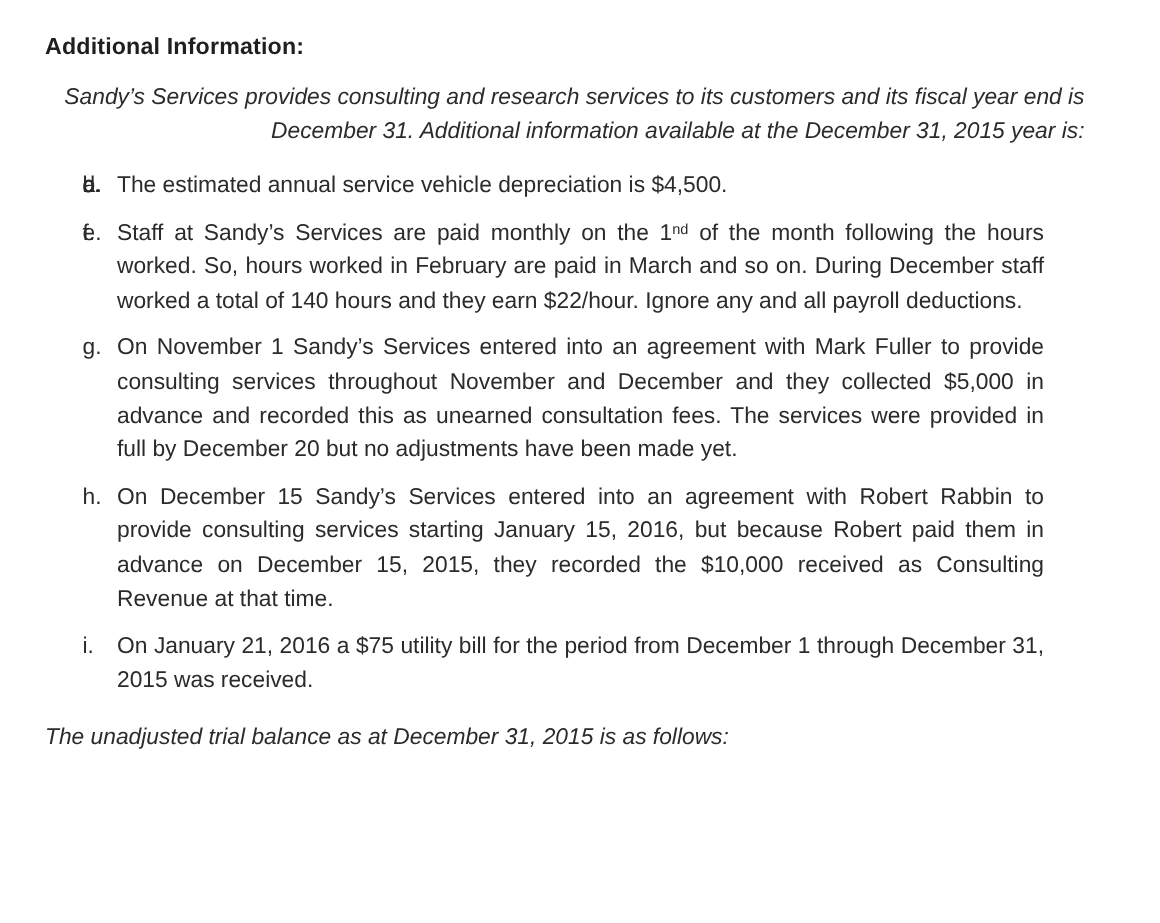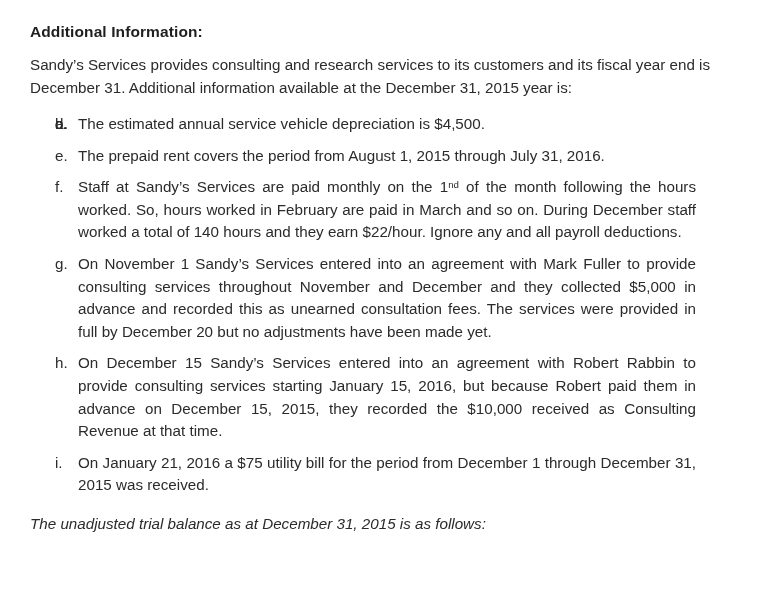--- a/index.html
+++ b/index.html
@@ -32,21 +32,22 @@
     letter-spacing: 0.1px;
     margin: 0 0 11px 0;
     color: #1f1f1f;
   }
 
   .intro-paragraph {
     font-size: 15.2px;
     line-height: 23px;
     margin: 0 0 14px 0;
     padding-right: 4px;
-    text-align: left;
+    text-align: right;
+    font-style: italic;
   }
 
   .info-list {
     list-style: none;
     margin: 0;
     padding: 0;
   }
 
   .info-item {
     position: relative;
@@ -114,21 +115,20 @@
       <span class="item-marker">c.</span>
     </div>
 
     <div class="info-item">
       <span class="item-marker">d.</span>
       <span class="item-text">The estimated annual service vehicle depreciation is $4,500.</span>
     </div>
 
     <div class="info-item">
       <span class="item-marker">e.</span>
-      <span class="item-text">The prepaid rent covers the period from August 1, 2015 through July 31, 2016.</span>
     </div>
 
     <div class="info-item justify">
       <span class="item-marker">f.</span>
       <span class="item-text"><span>Staff at Sandy’s Services are paid monthly on the 1</span><sup>nd</sup><span> of the month following the hours worked. So, hours worked in February are paid in March and so on. During December staff worked a total of 140 hours and they earn $22/hour. Ignore any and all payroll deductions.</span></span>
     </div>
 
     <div class="info-item justify">
       <span class="item-marker">g.</span>
       <span class="item-text">On November 1 Sandy’s Services entered into an agreement with Mark Fuller to provide consulting services throughout November and December and they collected $5,000 in advance and recorded this as unearned consultation fees. The services were provided in full by December 20 but no adjustments have been made yet.</span>

